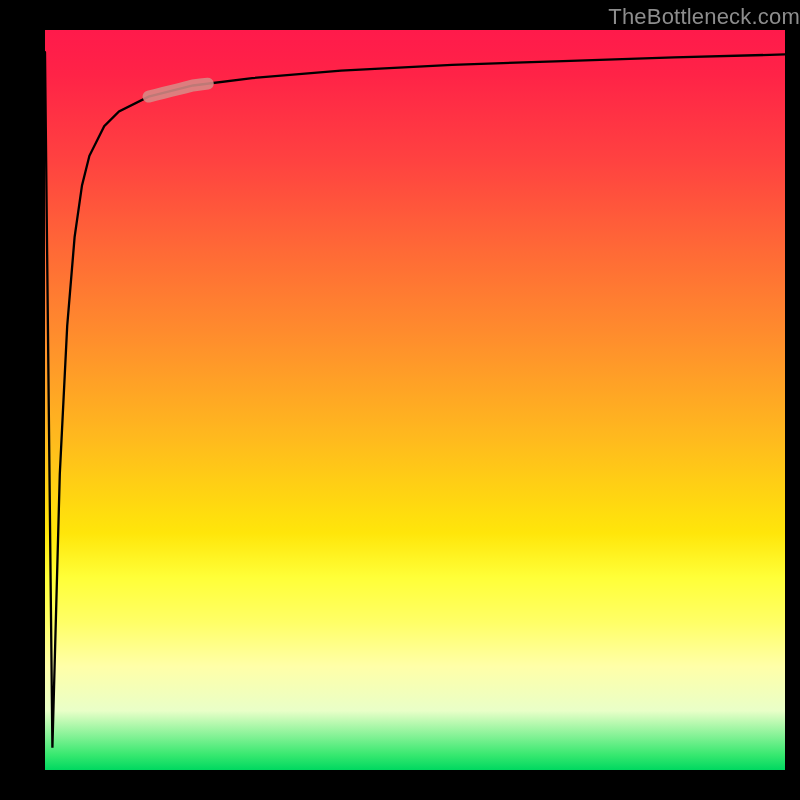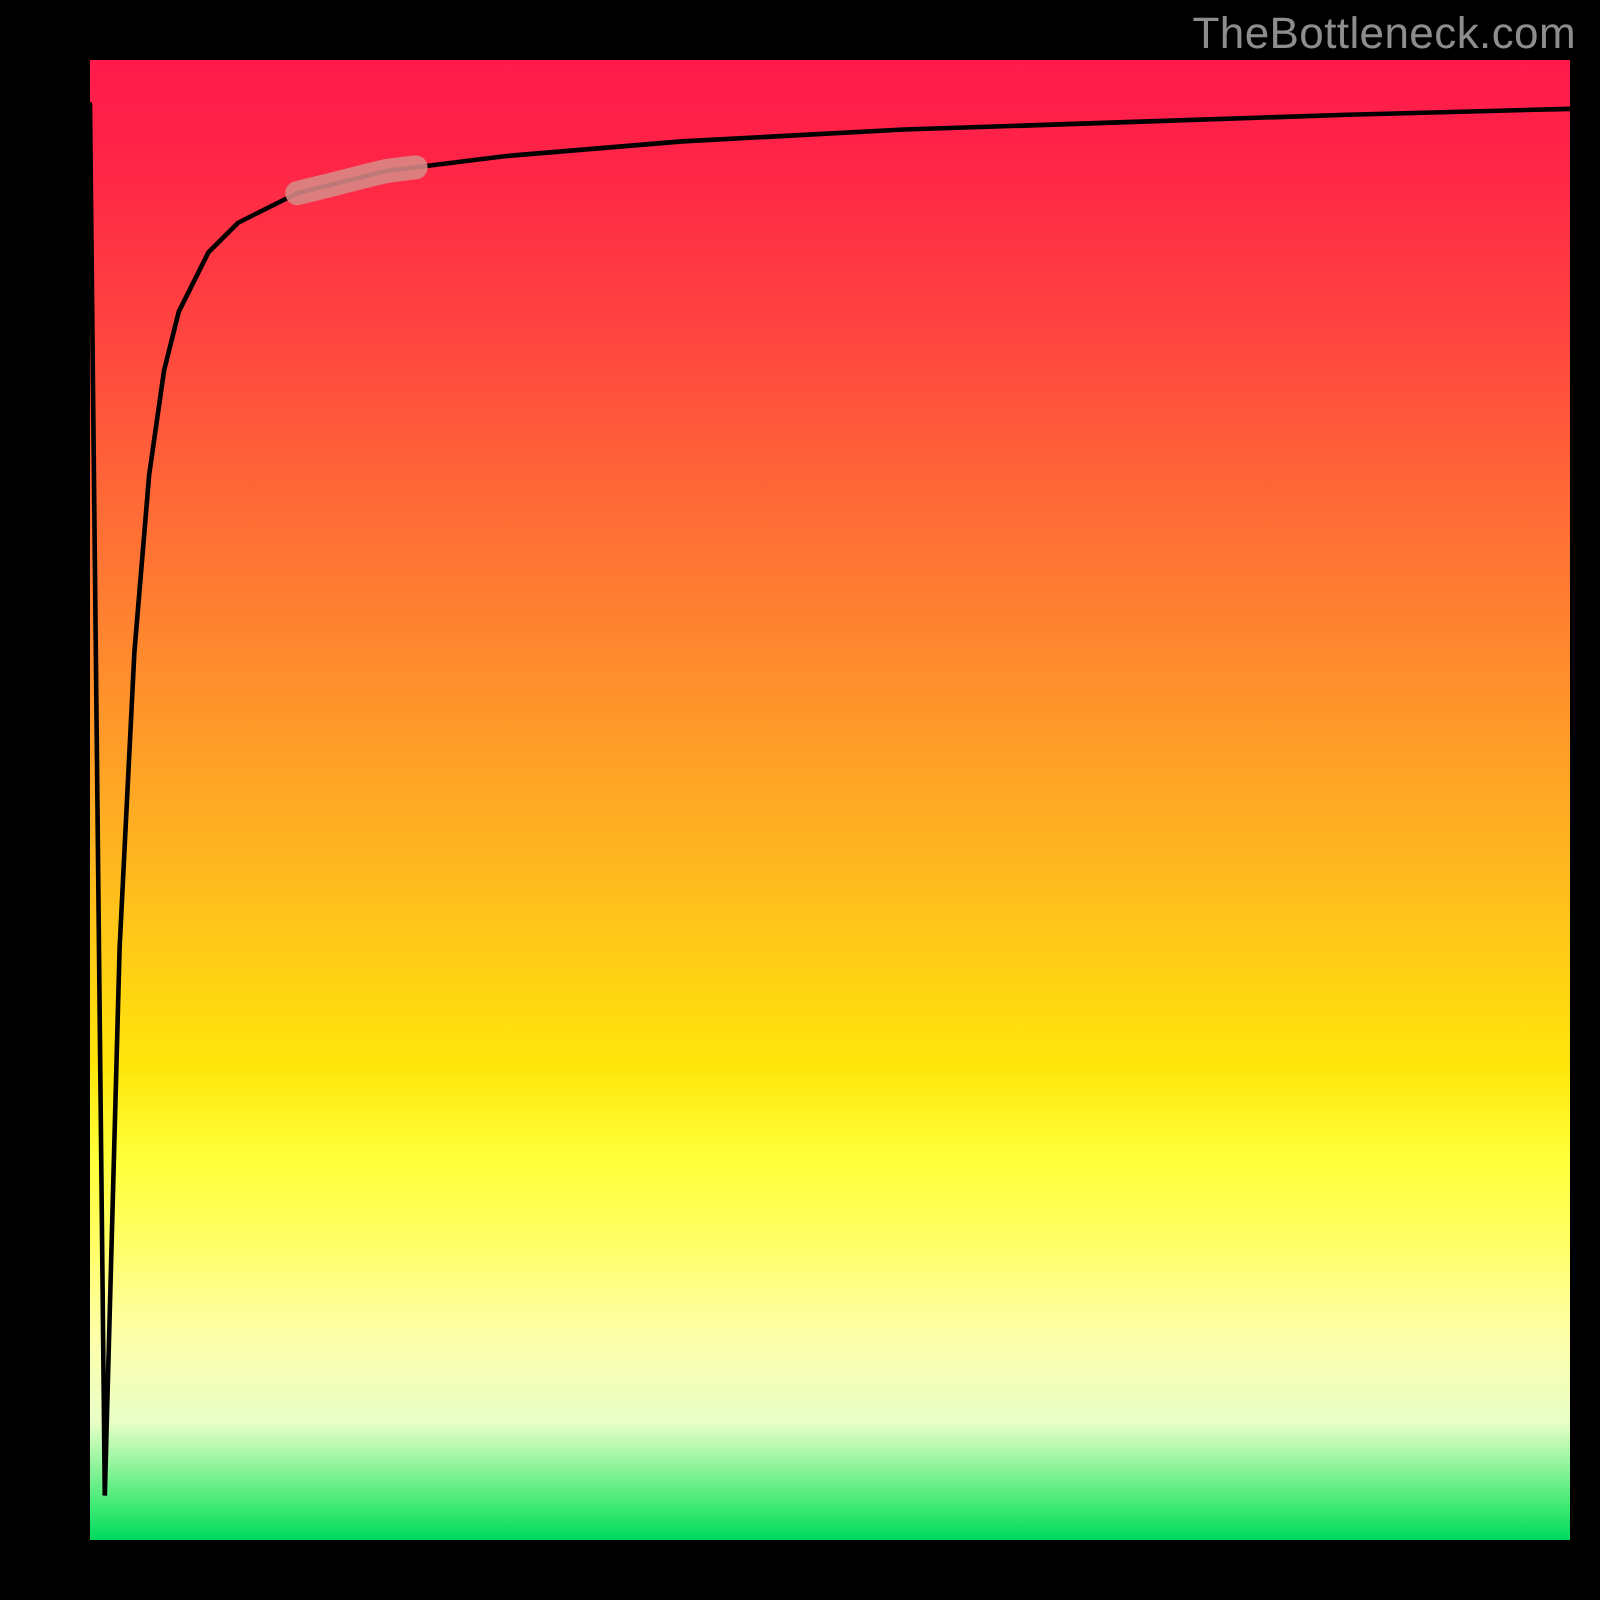--- a/index.html
+++ b/index.html
@@ -42,21 +42,21 @@
     position: absolute;
     left: 0;
     top: 0;
     width: 740px;
     height: 740px;
     pointer-events: none;
   }
   .watermark {
     position: absolute;
     top: 4px;
-    right: 12px;
+    right: 0;
     color: #8d8d8d;
     font-size: 22px;
     letter-spacing: 0.2px;
     user-select: none;
     pointer-events: none;
   }
 </style>
 </head>
 <body>
 

